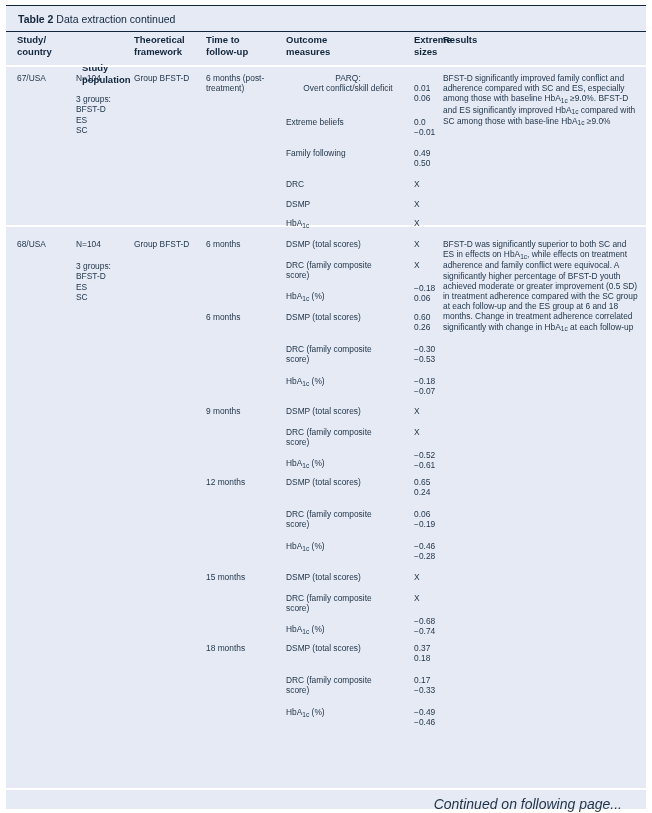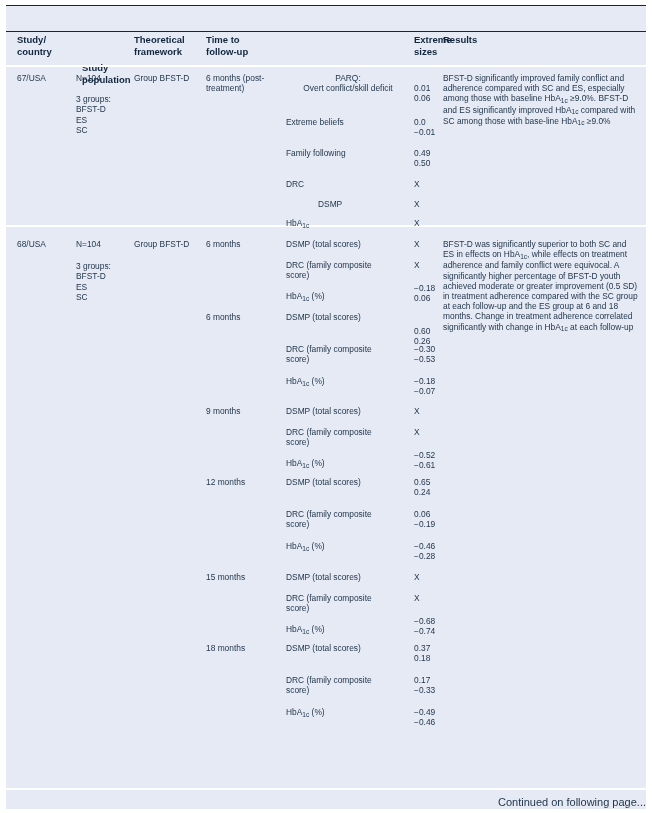--- a/index.html
+++ b/index.html
@@ -108,45 +108,52 @@
   sub {
     font-size: 6.6px;
     vertical-align: baseline;
     position: relative;
     top: 1.6px;
   }
 
   
   .footer-note {
     position: absolute;
-    right: 0;
+    right: 24px;
     top: 790px;
-    font-size: 11px;
+    font-size: 14px;
+    font-style: italic;
     color: #1f3347;
     white-space: nowrap;
   }
 </style>
 </head>
 <body>
 
 <div class="page">
   <div class="table-panel">
 
+    <div class="caption">
+      <span class="cap-label">Table 2</span>
+      <span class="cap-text">Data extraction continued</span>
+    </div>
 
     <div class="rule-dark"></div>
 
     <div class="thead">
       <div class="th" style="left:11px;  top:0px; width:56px;">Study/
 country</div>
       <div class="th" style="left:76px;  top:0px; width:56px;margin-top:28px;">Study
 population</div>
       <div class="th" style="left:128px; top:0px; width:66px;">Theoretical
 framework</div>
       <div class="th" style="left:200px; top:0px; width:72px;">Time to
 follow-up</div>
+      <div class="th" style="left:280px; top:0px; width:118px;">Outcome
+measures</div>
       <div class="th" style="left:408px; top:0px; width:28px;">Extreme
 sizes</div>
       <div class="th" style="left:437px; top:0px; width:90px;">Results</div>
     </div>
 
     <div class="rule-white" style="top:59px;"></div>
     <div class="rule-white" style="top:219px;"></div>
     <div class="rule-white" style="top:782px;"></div>
 
     <div>
@@ -169,21 +176,21 @@
       <div class="num" style="left:408px; top:111px; width:30px;">0.0
 −0.01</div>
 
       <div class="cell" style="left:280px; top:142px; width:124px;">Family following</div>
       <div class="num" style="left:408px; top:142px; width:30px;">0.49
 0.50</div>
 
       <div class="cell" style="left:280px; top:173px; width:124px;">DRC</div>
       <div class="num" style="left:408px; top:173px; width:30px;">X</div>
 
-      <div class="cell" style="left:280px; top:193px; width:124px;margin-left:32px;">DSMP</div>
+      <div class="cell" style="left:280px; top:193px; width:124px;">DSMP</div>
       <div class="num" style="left:408px; top:193px; width:30px;">X</div>
 
       <div class="cell" style="left:280px; top:212px; width:124px;">HbA<sub>1c</sub></div>
       <div class="num" style="left:408px; top:212px; width:30px;">X</div>
 
       <div class="cell results" style="left:437px; top:67px; width:196px;">BFST-D significantly improved family conflict and adherence compared with SC and ES, especially among those with baseline HbA<sub>1c</sub> ≥9.0%. BFST-D and ES significantly improved HbA<sub>1c</sub> compared with SC among those with base-line HbA<sub>1c</sub> ≥9.0%</div>
     </div>
 
     <div>
       <div class="cell" style="left:11px;  top:233px; width:56px;">68/USA</div>
@@ -199,21 +206,21 @@
       <div class="num" style="left:408px; top:233px; width:30px;">X</div>
       <div class="cell" style="left:280px; top:254px; width:124px;">DRC (family composite
 score)</div>
       <div class="num" style="left:408px; top:254px; width:30px;">X</div>
       <div class="cell" style="left:280px; top:285px; width:124px;">HbA<sub>1c</sub> (%)</div>
       <div class="num" style="left:408px; top:277px; width:30px;">−0.18
 0.06</div>
 
       <div class="cell" style="left:200px; top:306px; width:76px;">6 months</div>
       <div class="cell" style="left:280px; top:306px; width:124px;">DSMP (total scores)</div>
-      <div class="num" style="left:408px; top:320px; width:30px;">0.60
+      <div class="num" style="left:408px; top:306px; width:30px;">0.60
 0.26</div>
       <div class="cell" style="left:280px; top:338px; width:124px;">DRC (family composite
 score)</div>
       <div class="num" style="left:408px; top:338px; width:30px;">−0.30
 −0.53</div>
       <div class="cell" style="left:280px; top:370px; width:124px;">HbA<sub>1c</sub> (%)</div>
       <div class="num" style="left:408px; top:370px; width:30px;">−0.18
 −0.07</div>
 
       <div class="cell" style="left:200px; top:400px; width:76px;">9 months</div>

